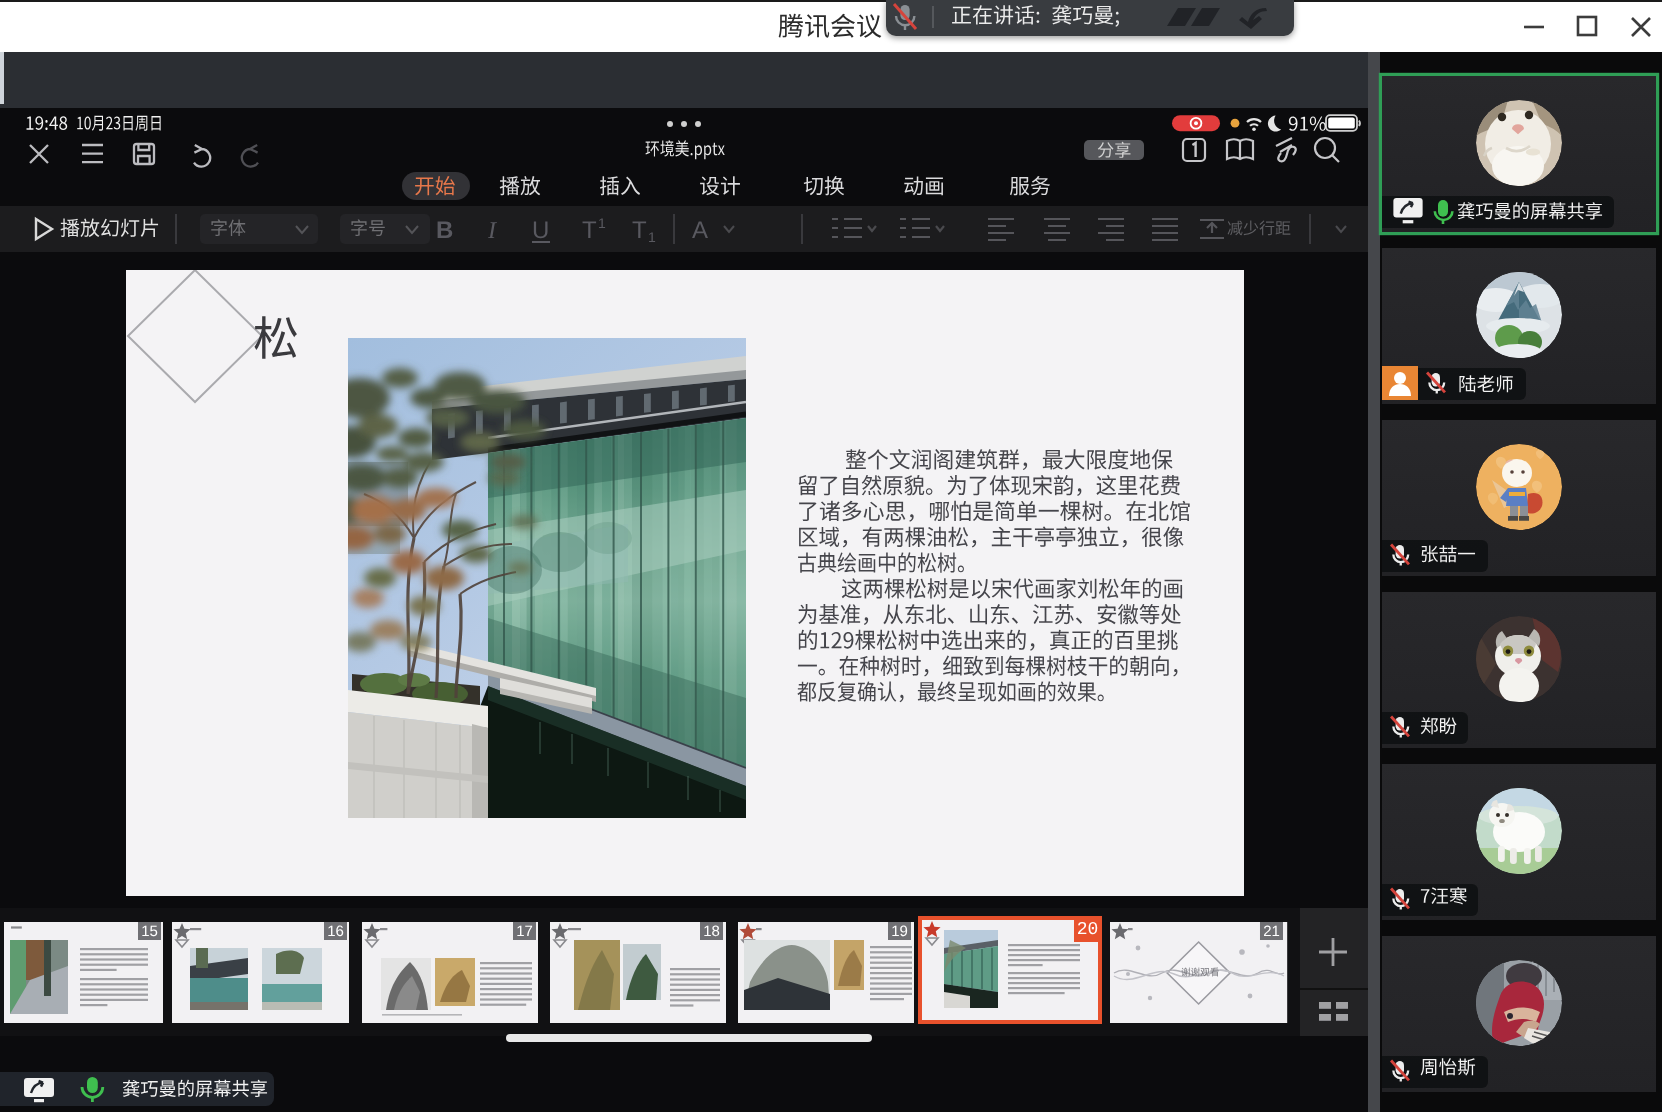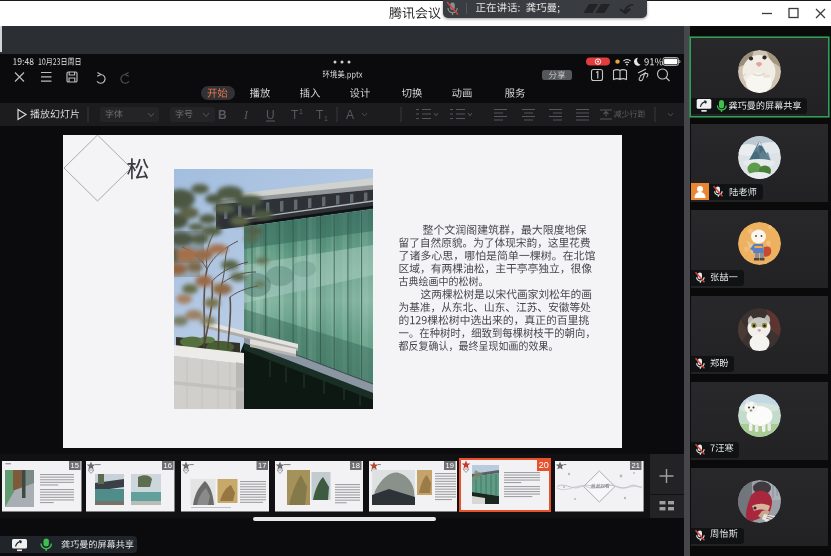--- a/index.html
+++ b/index.html
@@ -450,21 +450,21 @@
       <rect x="43.0" y="17.0" width="36.0" height="1.1" fill="#a0a0a4"></rect>
       <rect x="43.0" y="19.5" width="36.0" height="1.1" fill="#a0a0a4"></rect>
       <rect x="43.0" y="22.0" width="17.3" height="1.1" fill="#a0a0a4"></rect>
       <rect x="43.0" y="26.0" width="36.0" height="1.1" fill="#a0a0a4"></rect>
       <rect x="43.0" y="28.5" width="36.0" height="1.1" fill="#a0a0a4"></rect>
       <rect x="43.0" y="31.0" width="36.0" height="1.1" fill="#a0a0a4"></rect>
       <rect x="43.0" y="33.5" width="36.0" height="1.1" fill="#a0a0a4"></rect>
       <rect x="43.0" y="36.0" width="28.3" height="1.1" fill="#a0a0a4"></rect>
     </svg>
 <div class="abs" style="left:536.5px;top:460px;width:14.5px;height:11px;background:#e8512c"></div>
-<div class="abs" style="left:536.5px;top:460px;width:14.5px;height:11px;color:#fff;font-size:9px;text-align:center;line-height:11px;font-family:Liberation Sans, sans-serif">20</div>
+<div class="abs" style="left:536.5px;top:460px;width:14.5px;height:11px;color:#fff;font-size:9px;text-align:center;line-height:11px;font-family:Liberation Mono, monospace">20</div>
 <svg class="abs" style="left:555.4px;top:461px" width="88.6" height="50.5" viewBox="0 0 88.6 50.5">
       <rect width="88.6" height="50.5" fill="#f2f1f3"></rect>
       <polygon points="5.0,0.5 6.2,3.4 9.3,3.6 6.9,5.6 7.6,8.6 5.0,7.0 2.4,8.6 3.1,5.6 0.7,3.6 3.8,3.4" fill="#6a6a6e"></polygon>
       <rect x="9.0" y="3.0" width="2.3" height="1.1" fill="#88888c"></rect>
       <path d="M44.3 10 L60 25.5 L44.3 41 L28.6 25.5 Z" fill="#f7f6f8" stroke="#9a9aa0" stroke-width="0.8"></path>
       <path d="M2 25.5 C10 20.5 18 30.5 26 25.5 C34 20.5 42 30.5 50 25.5 C58 20.5 66 30.5 74 25.5 C80 21.5 84 28 87 25.5" fill="none" stroke="#b0b0b6" stroke-width="0.7"></path>
       <path d="M2 27 C12 33 22 21 32 26 C42 31 52 20 62 26 C70 30 78 22 87 27" fill="none" stroke="#c2c2c8" stroke-width="0.7"></path>
       <g fill="#b8b8be">
         <circle cx="14" cy="13" r="1.2"></circle>
         <circle cx="66" cy="15" r="1.4"></circle>

